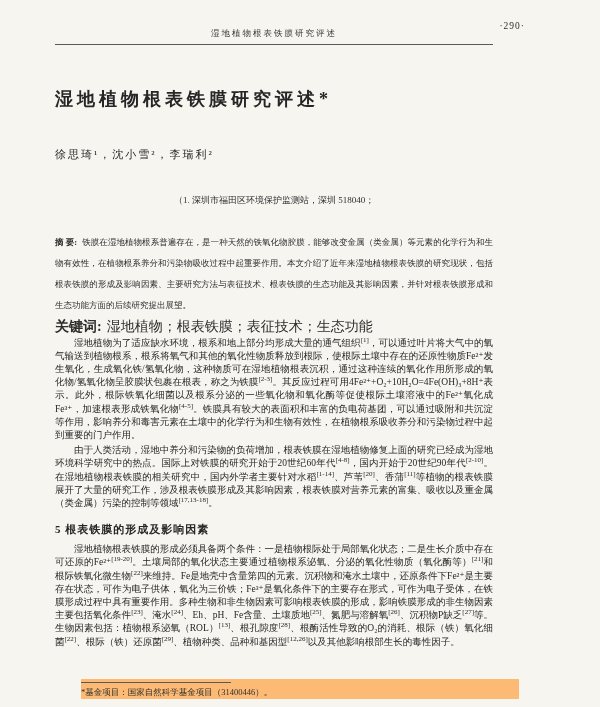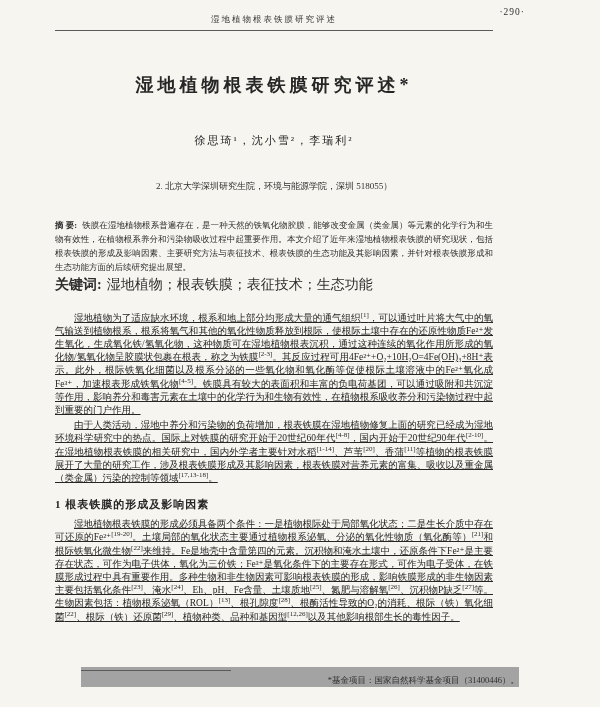--- a/index.html
+++ b/index.html
@@ -3,43 +3,43 @@
 <meta charset="utf-8">
 <style>
   html,body{margin:0;padding:0;}
   body{
     width:600px;height:707px;
     background:#f6f5f0;
     font-family:"Liberation Serif","DejaVu Serif",serif;
     color:#262626;
     overflow:hidden;
   }
-  .page{position:relative;width:548px;height:707px;box-sizing:border-box;padding-top:8px;}
+  .page{position:relative;width:548px;height:707px;box-sizing:border-box;padding-top:22px;}
   .content{width:438px;margin:0 auto;}
   
   .running-head{position:relative;width:438px;margin:0 auto;text-align:center;}
   .rh-title{font-size:8.5px;letter-spacing:2px;color:#3a3a3a;}
   .rh-page{position:absolute;right:-32px;top:-1px;font-size:9.5px;color:#2e2e2e;letter-spacing:1px;}
   .head-rule{width:438px;margin:4px auto 0;border-bottom:1px solid #5a5a5a;height:0;}
   
-  .title{font-size:18px;font-weight:bold;text-align:center;letter-spacing:4px;margin:42px 0 0;}
-  .authors{text-align:center;font-size:11px;letter-spacing:2px;margin-top:36px;}
+  .title{font-size:18px;font-weight:bold;text-align:left;letter-spacing:4px;margin:42px 0 0;}
+  .authors{font-size:11px;letter-spacing:2px;margin-top:36px;}
   .affils{text-align:center;font-size:9px;line-height:16px;margin-top:30px;color:#2e2e2e;}
   
-  .abstract{margin:24px 0 0;font-size:8.5px;line-height:14px;text-align:justify;color:#2e2e2e;}
+  .abstract{margin:24px 0 0;font-size:8.5px;line-height:21px;text-align:justify;color:#2e2e2e;}
   .keywords{margin:5px 0 0;font-size:14px;line-height:12.5px;text-align:justify;color:#2e2e2e;}
   .lbl{font-weight:bold;margin-right:5px;}
   
-  .body-par{margin:20px 0 0;font-size:9.5px;line-height:13.2px;text-align:justify;text-indent:2em;text-decoration:underline;}
+  .body-par{margin:3px 0 0;font-size:9.5px;line-height:13.2px;text-align:justify;text-indent:2em;}
   .body-par + .body-par{margin-top:2px;}
   .sec-heading{font-size:11px;font-weight:bold;margin:12px 0 0;letter-spacing:1px;}
   .sec-heading + .body-par{margin-top:6px;}
   sup{font-size:7px;line-height:0;}
   
-  .footnote{position:absolute;left:81px;bottom:20px;width:438px;background:#a3a3a3;padding-top:3px;text-align:right;}
+  .footnote{position:absolute;left:81px;bottom:8px;width:438px;background:#fdba74;padding-top:3px;}
   .fn-rule{width:150px;border-top:1px solid #5a5a5a;height:0;margin-bottom:4px;}
   .fn-text{font-size:8.5px;color:#2e2e2e;}
 </style>
 </head>
 <body>
 
 <div class="page">
 
   <header class="running-head">
     <span class="rh-title">湿地植物根表铁膜研究评述</span>
@@ -47,32 +47,32 @@
   </header>
   <div class="head-rule"></div>
 
   <div class="content">
 
     <h1 class="title">湿地植物根表铁膜研究评述*</h1>
 
     <div class="authors">徐思琦¹，沈小雪²，李瑞利²</div>
 
     <div class="affils">
-      <div>2. 北京大学深圳研究生院，环境与能源学院，深圳 518055）</div>
+      <div>（1. 深圳市福田区环境保护监测站，深圳 518040；</div>
     </div>
 
     <p class="abstract"><b class="lbl">摘  要:</b><span>铁膜在湿地植物根系普遍存在，是一种天然的铁氧化物胶膜，能够改变金属（类金属）等元素的化学行为和生物有效性，在植物根系养分和污染物吸收过程中起重要作用。本文介绍了近年来湿地植物根表铁膜的研究现状，包括根表铁膜的形成及影响因素、主要研究方法与表征技术、根表铁膜的生态功能及其影响因素，并针对根表铁膜形成和生态功能方面的后续研究提出展望。</span></p>
 
     <p class="keywords"><b class="lbl">关键词:</b><span>湿地植物；根表铁膜；表征技术；生态功能</span></p>
 
     <p class="body-par">湿地植物为了适应缺水环境，根系和地上部分均形成大量的通气组织<sup>[1]</sup>，可以通过叶片将大气中的氧气输送到植物根系，根系将氧气和其他的氧化性物质释放到根际，使根际土壤中存在的还原性物质Fe²⁺发生氧化，生成氧化铁/氢氧化物，这种物质可在湿地植物根表沉积，通过这种连续的氧化作用所形成的氧化物/氢氧化物呈胶膜状包裹在根表，称之为铁膜<sup>[2-3]</sup>。其反应过程可用4Fe²⁺+O₂+10H₂O=4Fe(OH)₃+8H⁺表示。此外，根际铁氧化细菌以及根系分泌的一些氧化物和氧化酶等促使根际土壤溶液中的Fe²⁺氧化成Fe³⁺，加速根表形成铁氧化物<sup>[4-5]</sup>。铁膜具有较大的表面积和丰富的负电荷基团，可以通过吸附和共沉淀等作用，影响养分和毒害元素在土壤中的化学行为和生物有效性，在植物根系吸收养分和污染物过程中起到重要的门户作用。</p>
 
     <p class="body-par">由于人类活动，湿地中养分和污染物的负荷增加，根表铁膜在湿地植物修复上面的研究已经成为湿地环境科学研究中的热点。国际上对铁膜的研究开始于20世纪60年代<sup>[4-8]</sup>，国内开始于20世纪90年代<sup>[2-10]</sup>。在湿地植物根表铁膜的相关研究中，国内外学者主要针对水稻<sup>[1-14]</sup>、芦苇<sup>[20]</sup>、香蒲<sup>[11]</sup>等植物的根表铁膜展开了大量的研究工作，涉及根表铁膜形成及其影响因素，根表铁膜对营养元素的富集、吸收以及重金属（类金属）污染的控制等领域<sup>[17,13-18]</sup>。</p>
 
-    <h2 class="sec-heading">1  根表铁膜的形成及影响因素</h2>
+    <h2 class="sec-heading">5  根表铁膜的形成及影响因素</h2>
 
     <p class="body-par">湿地植物根表铁膜的形成必须具备两个条件：一是植物根际处于局部氧化状态；二是生长介质中存在可还原的Fe²⁺<sup>[19-20]</sup>。土壤局部的氧化状态主要通过植物根系泌氧、分泌的氧化性物质（氧化酶等）<sup>[21]</sup>和根际铁氧化微生物<sup>[22]</sup>来维持。Fe是地壳中含量第四的元素。沉积物和淹水土壤中，还原条件下Fe²⁺是主要存在状态，可作为电子供体，氧化为三价铁；Fe³⁺是氧化条件下的主要存在形式，可作为电子受体，在铁膜形成过程中具有重要作用。多种生物和非生物因素可影响根表铁膜的形成，影响铁膜形成的非生物因素主要包括氧化条件<sup>[23]</sup>、淹水<sup>[24]</sup>、Eh、pH、Fe含量、土壤质地<sup>[25]</sup>、氮肥与溶解氧<sup>[26]</sup>、沉积物P缺乏<sup>[27]</sup>等。生物因素包括：植物根系泌氧（ROL）<sup>[13]</sup>、根孔隙度<sup>[28]</sup>、根酶活性导致的O₂的消耗、根际（铁）氧化细菌<sup>[22]</sup>、根际（铁）还原菌<sup>[29]</sup>、植物种类、品种和基因型<sup>[12,26]</sup>以及其他影响根部生长的毒性因子。</p>
 
   </div>
 
   <footer class="footnote">
     <div class="fn-rule"></div>
     <div class="fn-text">*基金项目：国家自然科学基金项目（31400446）。</div>
   </footer>
 

